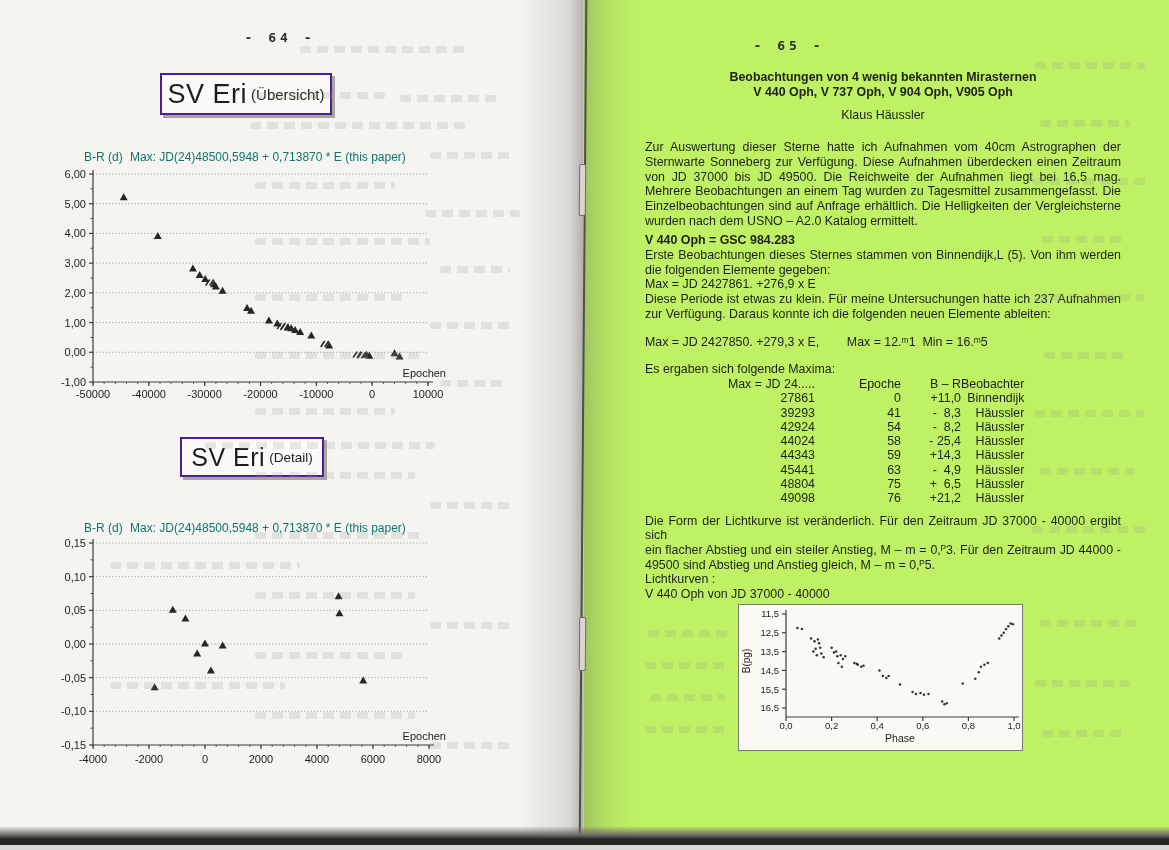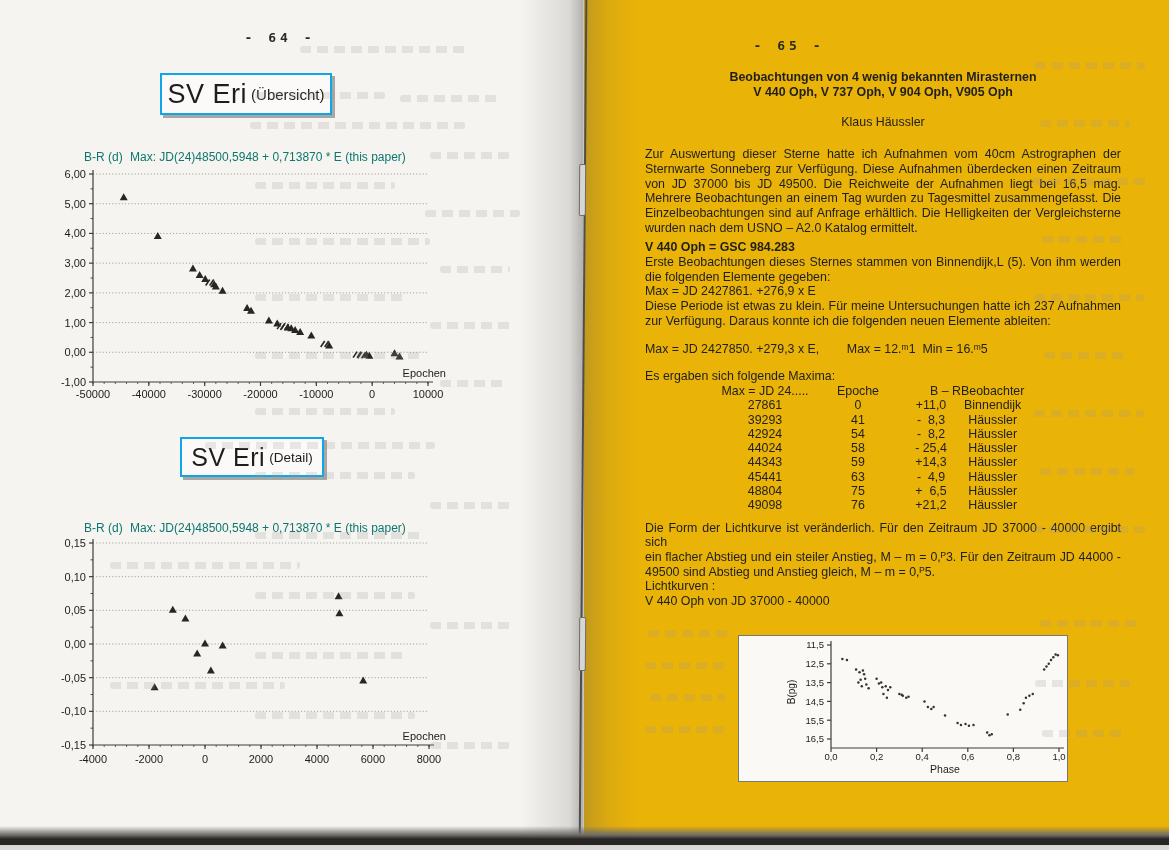--- a/index.html
+++ b/index.html
@@ -1,40 +1,40 @@
 <!DOCTYPE html>
 <html><head>
 <meta charset="utf-8">
 <style>
   html,body{margin:0;padding:0;background:#ffffff;}
   .scan{position:relative;width:1169px;height:850px;overflow:hidden;
         background:#f7f6f3;font-family:"Liberation Sans","DejaVu Sans",sans-serif;color:#232321;}
   .page{position:absolute;top:0;bottom:0;}
   .page-left{left:0;width:584px;background:#f5f4f1;}
-  .page-right{left:584px;width:585px;background:#eab308;}
+  .page-right{left:584px;width:585px;background:#bef264;}
   .abs{position:absolute;}
   .pageno{font-family:"DejaVu Sans Mono","Liberation Mono",monospace;font-size:13px;font-weight:bold;
           letter-spacing:4px;color:#2a2a28;text-align:center;width:140px;}
   
-  .titlebox{position:absolute;background:#fbfaf8;border:2px solid #0ea5e9;box-shadow:3px 3px 0 0 #a9a7a2;
+  .titlebox{position:absolute;background:#fbfaf8;border:2px solid #4c1d95;box-shadow:3px 3px 0 0 #a9a7a2;
             display:flex;align-items:center;justify-content:center;white-space:nowrap;}
   .tb-big{font-size:27px;color:#1d1d1b;letter-spacing:0.5px;}
   .tb-small{font-size:15px;color:#1d1d1b;margin-left:4px;}
   .chart-label{font-size:12px;color:#0f766e;white-space:nowrap;}
   .chart-host svg{display:block;}
   .chart-host text{font-family:"Liberation Sans","DejaVu Sans",sans-serif;fill:#1c1c1a;}
   
   .rp-text{position:absolute;left:645px;top:70px;width:476px;font-size:12.4px;line-height:14.7px;color:#1f1f1d;}
   .center{text-align:center;}
   .bold{font-weight:bold;}
   .tl{text-align:justify;text-align-last:justify;}
   .tl.last{text-align-last:left;}
   .pre{white-space:pre;}
   .mtable{margin-left:70px;border-collapse:collapse;font-size:12.4px;line-height:14.3px;color:#1f1f1d;}
-  .mtable td,.mtable th{padding:0;font-weight:normal;text-align:center;white-space:pre;vertical-align:top;}
+  .mtable td,.mtable th{padding:0;font-weight:normal;text-align:right;white-space:pre;vertical-align:top;}
   .mtable th{font-weight:normal;}
   .col1{width:100px;} .col2{width:86px;} .col3{width:60px;text-align:right;} .col4{padding-left:42px;}
   th.col3{text-align:right;}
   
   .spine-shadow-l{position:absolute;left:520px;top:0;width:63px;height:850px;
      background:linear-gradient(90deg,rgba(100,97,92,0) 0%,rgba(100,97,92,0.18) 78%,rgba(70,68,64,0.38) 100%);}
   .spine-shadow-r{position:absolute;left:583px;top:0;width:55px;height:850px;
      background:linear-gradient(90deg,rgba(90,88,84,0.30) 0%,rgba(90,88,84,0.10) 45%,rgba(90,88,84,0) 100%);}
   .spine-line{position:absolute;left:582px;top:-6px;width:2px;height:862px;background:#504e4a;transform:rotate(0.45deg);}
   .staple{position:absolute;left:579px;width:5px;background:#d8d6d2;border:1px solid #6d6b67;border-radius:2px;transform:rotate(0.5deg);}
@@ -303,21 +303,21 @@
         </svg>
       </div>
   </div>
 
   <div class="page page-right">
     <div class="abs pageno" style="left:135px;top:38px;">- 65 -</div>
 
     <div class="rp-text" style="left:61px;">
       <div class="center bold">Beobachtungen von 4 wenig bekannten Mirasternen</div>
       <div class="center bold">V 440 Oph, V 737 Oph, V 904 Oph, V905 Oph</div>
-      <div class="center" style="margin-top:16px;">Klaus Häussler</div>
+      <div class="center" style="margin-top:9px;">Klaus Häussler</div>
 
       <div style="margin-top:17px;">
           <div class="tl">Zur Auswertung dieser Sterne hatte ich Aufnahmen vom 40cm Astrographen der</div>
           <div class="tl">Sternwarte Sonneberg zur Verfügung. Diese Aufnahmen überdecken einen Zeitraum</div>
           <div class="tl">von JD 37000 bis JD 49500. Die Reichweite der Aufnahmen liegt bei 16,5 mag.</div>
           <div class="tl">Mehrere Beobachtungen an einem Tag wurden zu Tagesmittel zusammengefasst. Die</div>
           <div class="tl">Einzelbeobachtungen sind auf Anfrage erhältlich. Die Helligkeiten der Vergleichsterne</div>
           <div class="tl last">wurden nach dem USNO – A2.0 Katalog ermittelt.</div>
         </div>
 
@@ -399,21 +399,21 @@
 
       <div style="margin-top:8px;">
           <div class="tl">Die Form der Lichtkurve ist veränderlich. Für den Zeitraum JD 37000 - 40000 ergibt sich</div>
           <div class="tl">ein flacher Abstieg und ein steiler Anstieg, M – m = 0,ᴾ3. Für den Zeitraum JD 44000 -</div>
           <div class="tl last">49500 sind Abstieg und Anstieg gleich, M – m = 0,ᴾ5.</div>
         </div>
       <div>Lichtkurven :</div>
       <div>V 440 Oph von JD 37000 - 40000</div>
     </div>
 
-    <div class="abs chart-host" id="chart3" style="left:154px;top:635px;width:283px;height:145px;border:1px solid #7a7874;background:#faf9f6;padding-left:45px;">
+    <div class="abs chart-host" id="chart3" style="left:154px;top:604px;width:283px;height:145px;border:1px solid #7a7874;background:#faf9f6;">
         <svg width="283" height="143" viewBox="0 0 283 143">
           <g stroke="#3c3c3a" stroke-width="1.2">
             <line x1="47" y1="5" x2="47" y2="112"></line>
             <line x1="47" y1="112" x2="280" y2="112"></line>
             <line x1="43" y1="9" x2="47" y2="9"></line>
             <line x1="43" y1="27.8" x2="47" y2="27.8"></line>
             <line x1="43" y1="46.6" x2="47" y2="46.6"></line>
             <line x1="43" y1="65.4" x2="47" y2="65.4"></line>
             <line x1="43" y1="84.2" x2="47" y2="84.2"></line>
             <line x1="43" y1="103" x2="47" y2="103"></line>

